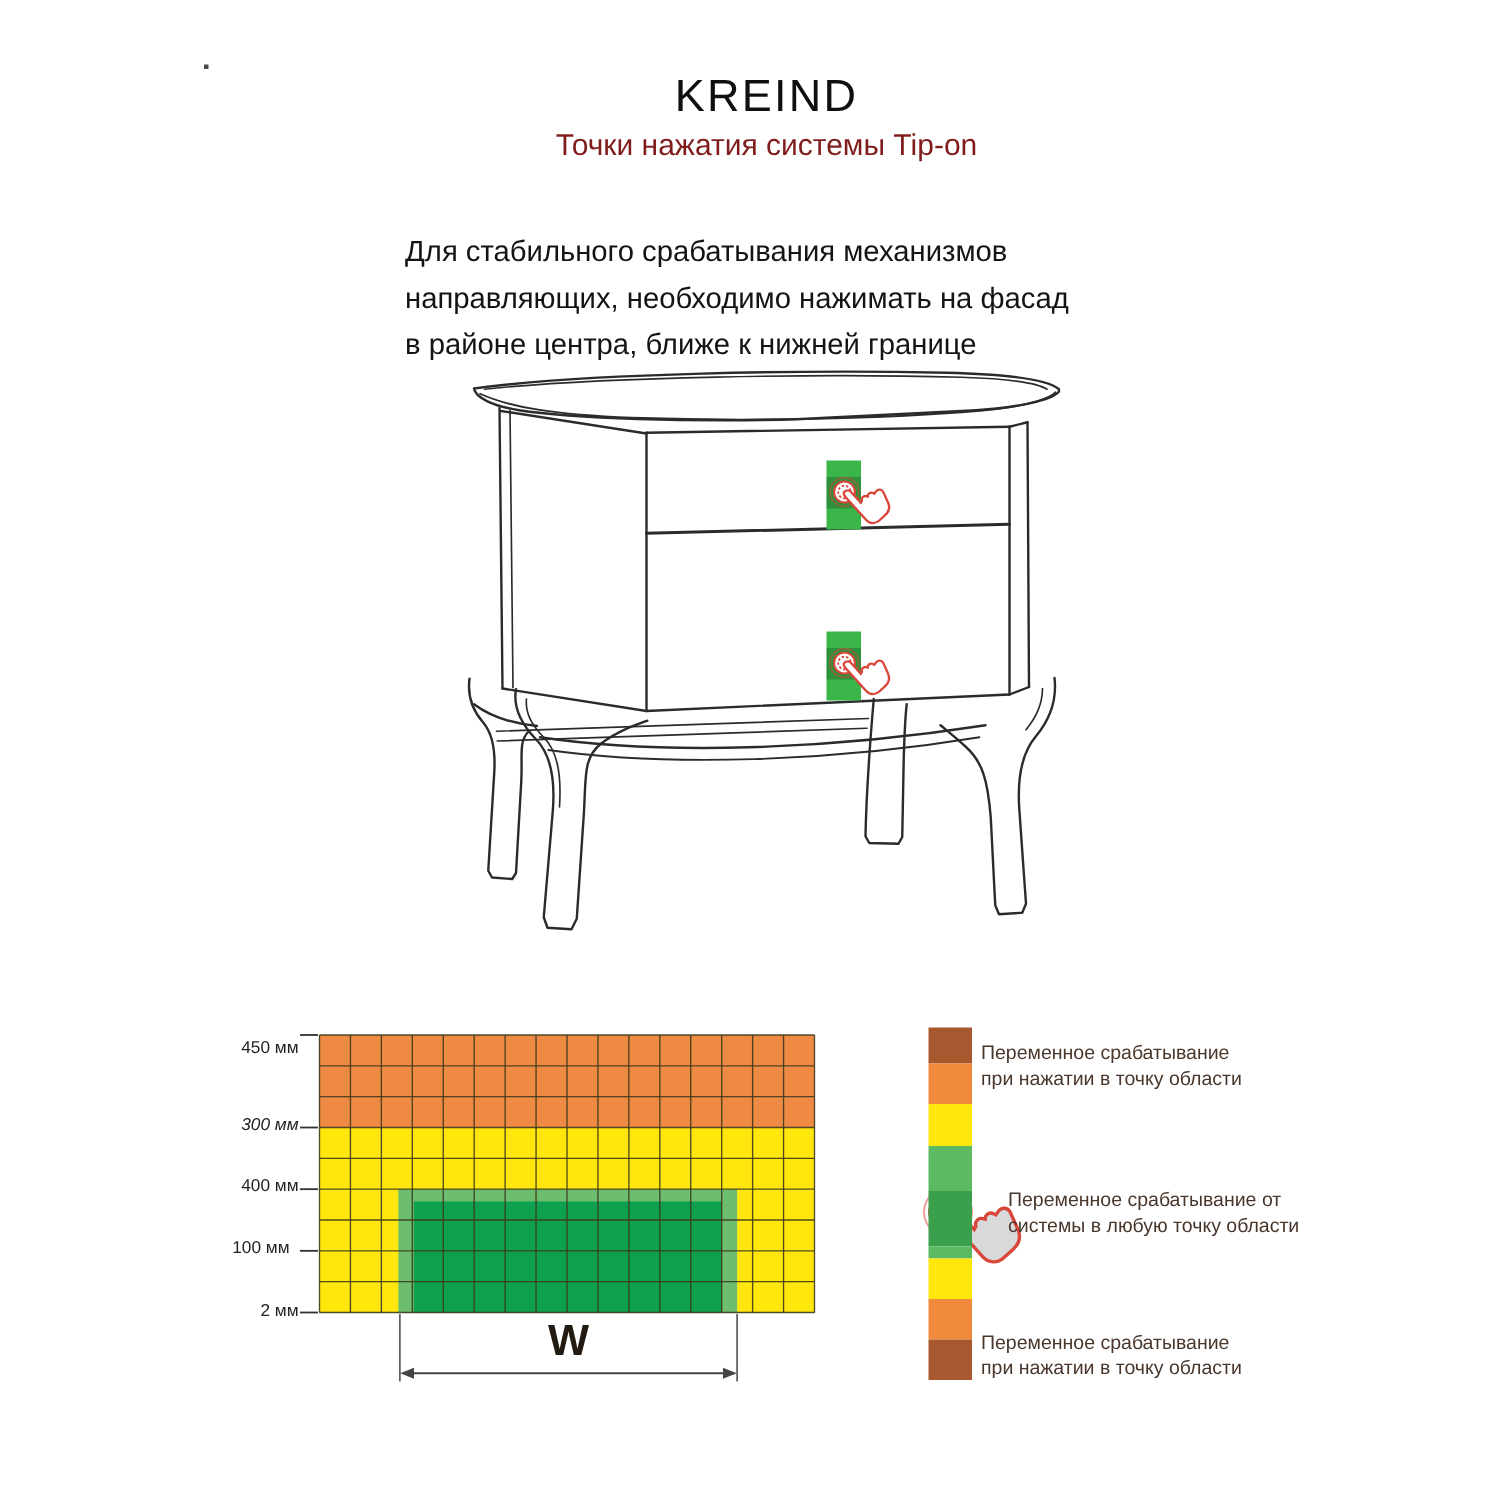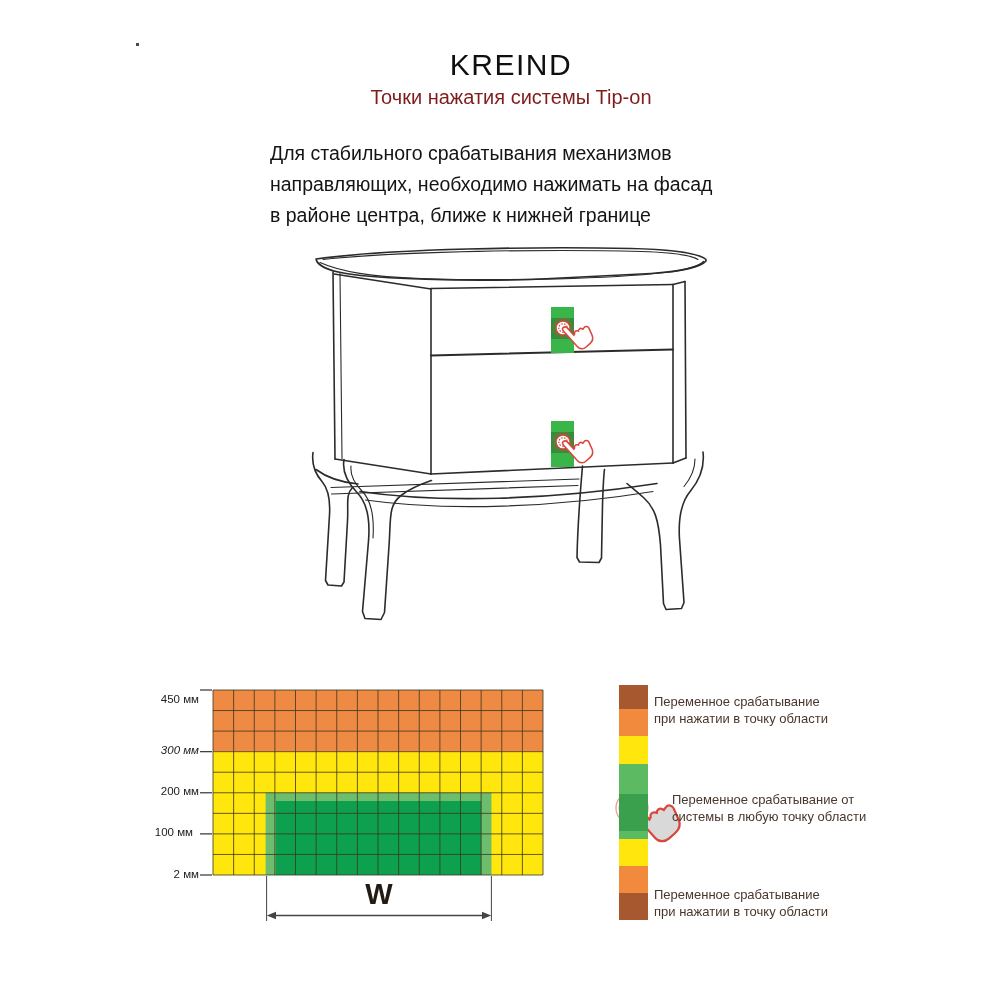--- a/index.html
+++ b/index.html
@@ -3,21 +3,21 @@
 <meta charset="utf-8">
 <style>
   html,body{margin:0;padding:0;background:#fff;}
   .canvas{position:relative;width:1000px;height:1000px;background:#fff;overflow:hidden;
           font-family:"Liberation Sans",sans-serif;color:#161616;margin-left:11px;}
   .speck{position:absolute;left:125px;top:43px;width:3px;height:3px;background:#4a4a4a;}
   .title{position:absolute;left:0;top:48px;width:1000px;text-align:center;
          font-size:30px;letter-spacing:1.5px;color:#0f0f0f;}
   .subtitle{position:absolute;left:0;top:86px;width:1000px;text-align:center;
             font-size:20px;color:#7f1d1d;}
-  .intro{position:absolute;left:259px;top:138px;width:520px;font-size:19.5px;
+  .intro{position:absolute;left:259px;top:153px;width:520px;font-size:19.5px;
          line-height:31px;white-space:pre-line;color:#141414;}
   .art{position:absolute;left:0;top:0;width:1000px;height:1000px;}
   .ylabels{position:absolute;left:0;top:0;}
   .ylabel{position:absolute;width:62px;text-align:right;font-size:11.5px;color:#222;}
   .wlabel{position:absolute;left:337px;top:878px;width:62px;text-align:center;
           font-size:29px;font-weight:700;color:#231a11;}
   .caption{position:absolute;left:186px;top:936px;font-size:13.5px;color:#44332a;}
   .caption .cap-b{font-weight:700;}
   .legendbar{position:absolute;left:608px;top:685px;width:29px;}
   .legendbar div{width:29px;}
@@ -157,21 +157,21 @@
       <circle cx="621" cy="808" r="12.5" fill="none" stroke="#d9473b" stroke-width="1.6"></circle>
       <circle cx="621" cy="808" r="8.5" fill="#ffffff" stroke="#d9473b" stroke-width="1.6"></circle>
       <circle cx="621" cy="808" r="5" fill="none" stroke="#d9473b" stroke-width="1.4" stroke-dasharray="1.9 1.5"></circle>
       <use href="#tap-hand" fill="#d9d9d9" stroke="#d9473b" stroke-width="1.8" transform="translate(621,808) rotate(-42) scale(1.25) translate(-5.2,-1)"></use>
     </g>
   </svg>
 
   <div class="ylabels" id="ylabels">
       <div class="ylabel" style="left: 126px; top: 693px;">450 мм</div>
       <div class="ylabel" style="left: 126px; top: 744.167px; font-style: italic;">300 мм</div>
-      <div class="ylabel" style="left: 126px; top: 785.278px;">200 мм</div>
+      <div class="ylabel" style="left: 126px; top: 785.278px;">400 мм</div>
       <div class="ylabel" style="left: 120px; top: 826.389px;">100 мм</div>
       <div class="ylabel" style="left: 126px; top: 867.5px;">2 мм</div>
     </div>
 
   <div class="wlabel">W</div>
 
   <div class="legendbar" id="legendbar">
       <div style="height: 24px; background: rgb(167, 88, 47);"></div>
       <div style="height: 27px; background: rgb(241, 138, 61);"></div>
       <div style="height: 28px; background: rgb(255, 231, 13);"></div>

